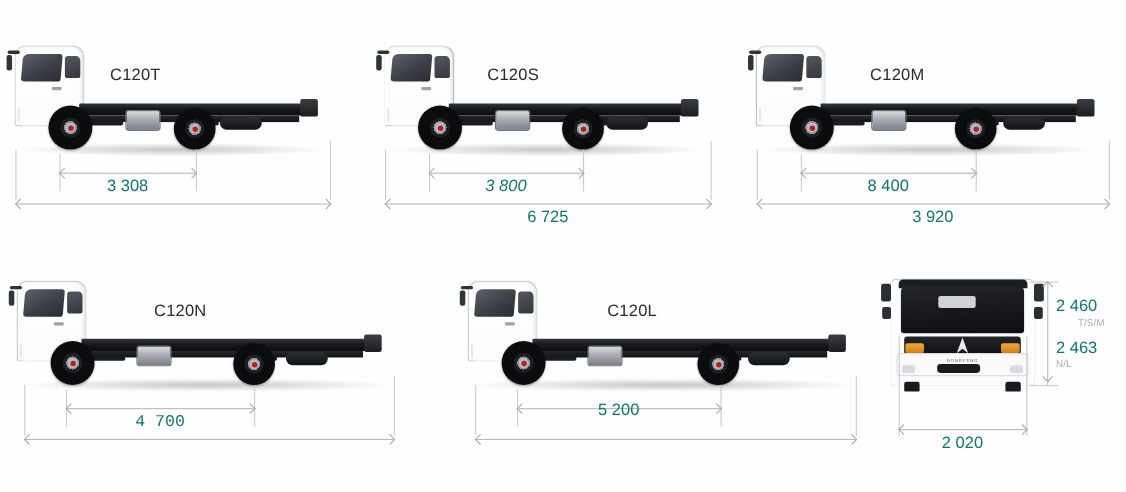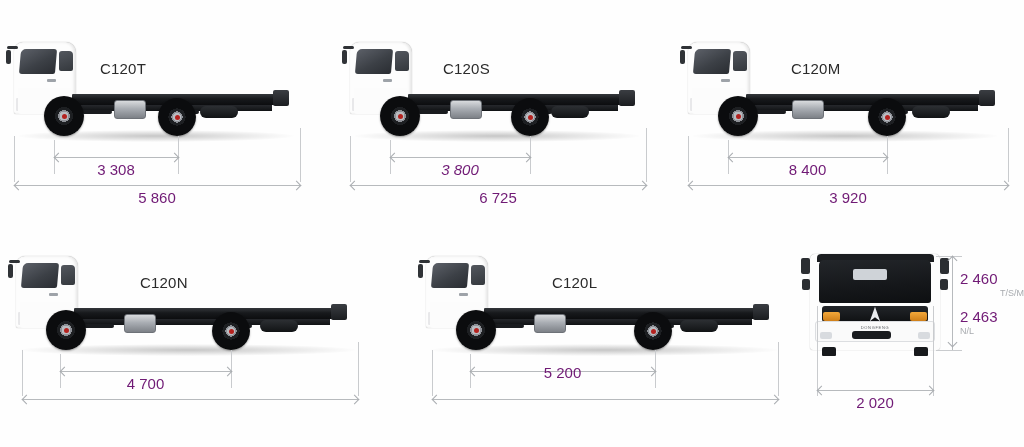--- a/index.html
+++ b/index.html
@@ -237,21 +237,21 @@
     border-left: 1px solid #a9acb0;
   }
   .arrow.left  { transform: rotate(-45deg); }
   .arrow.right { transform: rotate(135deg); }
   .arrow.up    { transform: rotate(45deg); }
   .arrow.down  { transform: rotate(-135deg); }
 
   .dim-text {
     position: absolute;
     font-size: 15px;
-    color: #701a75;
+    color: #0f766e;
     white-space: nowrap;
     text-align: center;
   }
   .dim-sub {
     position: absolute;
     font-size: 9px;
     color: #a8abaf;
     white-space: nowrap;
     text-align: center;
   }
@@ -292,21 +292,20 @@
     <div class="dim-line" style="left:54px;top:129px;width:124px;"></div>
     <div class="arrow left" style="left:55px;top:126px;"></div>
     <div class="arrow right" style="left:171px;top:126px;"></div>
     <div class="dim-text" style="left:54px;top:133px;width:124px;">3 308</div>
 
     <div class="ext-line" style="left:14px;top:108px;height:46px;"></div>
     <div class="ext-line" style="left:300px;top:100px;height:54px;"></div>
     <div class="dim-line" style="left:14px;top:157px;width:286px;"></div>
     <div class="arrow left" style="left:15px;top:154px;"></div>
     <div class="arrow right" style="left:293px;top:154px;"></div>
-    <div class="dim-text" style="left:14px;top:161px;width:286px;">5 860</div>
   </div>
 
   <div class="variant" style="left:338px;top:28px;width:330px;height:190px;">
 
     <div class="model-label" style="left:105px;top:32px;">C120S</div>
 
     <div class="truck-side" style="left:8px;top:6px;width:300px;height:112px;">
       <div class="cab" style="left:4px;top:8px;">
         <div class="windshield"></div>
         <div class="side-window"></div>
@@ -408,21 +407,21 @@
       <div class="wheel" style="left:34px;top:62px;width:40px;height:40px;"></div>
       <div class="wheel" style="left:200px;top:64px;width:38px;height:38px;"></div>
       <div class="shadow-ellipse" style="left:8px;top:96px;width:336px;height:12px;"></div>
     </div>
 
     <div class="ext-line" style="left:60px;top:112px;height:34px;"></div>
     <div class="ext-line" style="left:231px;top:108px;height:38px;"></div>
     <div class="dim-line" style="left:60px;top:129px;width:171px;"></div>
     <div class="arrow left" style="left:61px;top:126px;"></div>
     <div class="arrow right" style="left:224px;top:126px;"></div>
-    <div class="dim-text" style="left:60px;top:133px;width:171px;">4 700</div>
+    <div class="dim-text" style="left:60px;top:133px;width:171px;font-family:Liberation Mono, monospace;">4 700</div>
 
     <div class="ext-line" style="left:22px;top:108px;height:46px;"></div>
     <div class="ext-line" style="left:358px;top:100px;height:54px;"></div>
     <div class="dim-line" style="left:22px;top:157px;width:336px;"></div>
     <div class="arrow left" style="left:23px;top:154px;"></div>
     <div class="arrow right" style="left:351px;top:154px;"></div>
   </div>
 
   <div class="variant" style="left:400px;top:242px;width:390px;height:200px;">
 
@@ -488,21 +487,21 @@
       <div class="front-tire right"></div>
     </div>
 
     <div class="ext-line-h" style="left:146px;top:14px;width:26px;"></div>
     <div class="ext-line-h" style="left:146px;top:108px;width:26px;"></div>
     <div class="dim-line-v" style="left:162px;top:14px;height:94px;"></div>
     <div class="arrow up" style="left:159px;top:15px;"></div>
     <div class="arrow down" style="left:159px;top:97px;"></div>
 
     <div class="dim-text" style="left:170px;top:28px;width:64px;text-align:left;">2 460</div>
-    <div class="dim-sub" style="left:170px;top:46px;width:64px;text-align:right;">T/S/M</div>
+    <div class="dim-sub" style="left:170px;top:46px;width:64px;text-align:center;">T/S/M</div>
 
     <div class="dim-text" style="left:170px;top:66px;width:64px;text-align:left;">2 463</div>
     <div class="dim-sub" style="left:170px;top:84px;width:84px;text-align:left;">N/L</div>
 
     <div class="ext-line" style="left:27px;top:64px;height:90px;"></div>
     <div class="ext-line" style="left:143px;top:64px;height:90px;"></div>
     <div class="dim-line" style="left:27px;top:148px;width:116px;"></div>
     <div class="arrow left" style="left:28px;top:145px;"></div>
     <div class="arrow right" style="left:136px;top:145px;"></div>
     <div class="dim-text" style="left:27px;top:152px;width:116px;">2 020</div>

